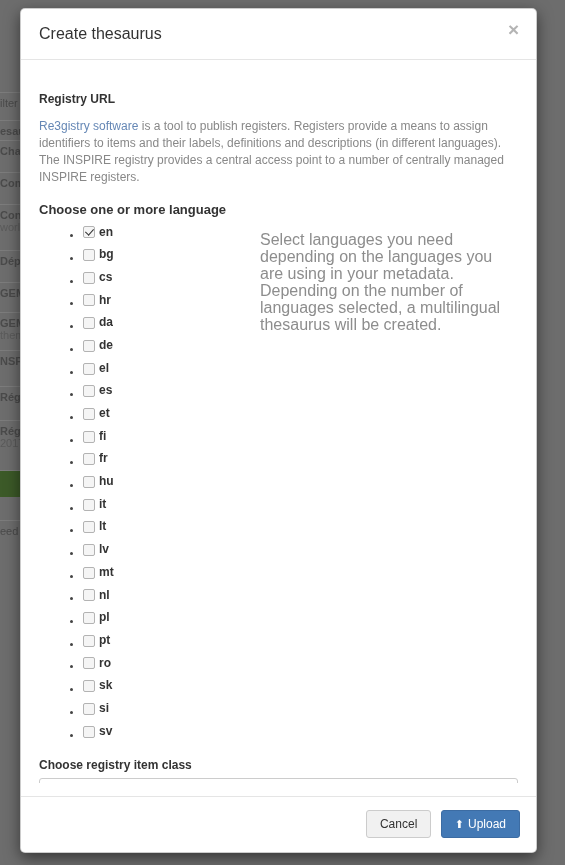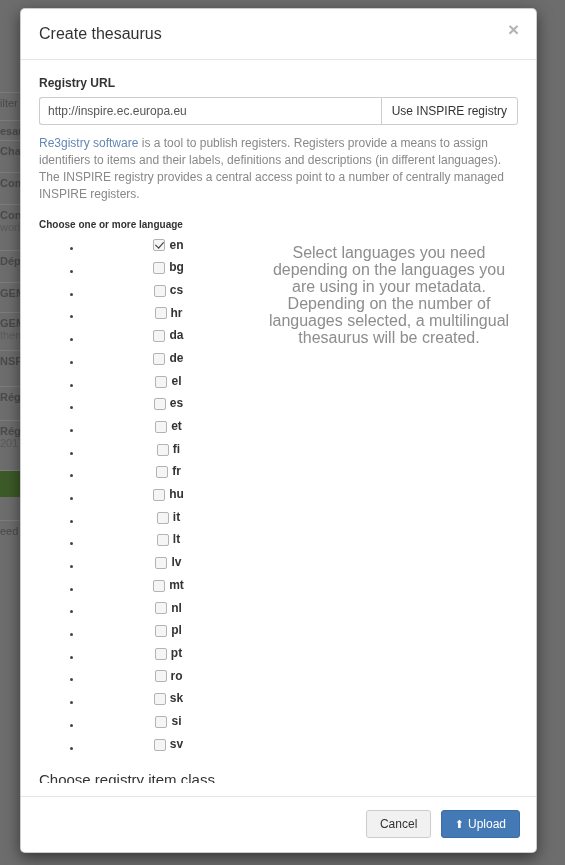--- a/index.html
+++ b/index.html
@@ -122,21 +122,21 @@
   .modal-body {
     flex: 1 1 auto;
     padding: 15px 18px 6px 18px;
     overflow: hidden;
   }
 
   .field-label {
     font-size: 12px;
     font-weight: bold;
     color: #333;
-    margin: 0 0 5px 0;
+    margin: 16px 0 5px 0;
     line-height: 1.4;
   }
 
   .input-group {
     display: flex;
     width: 100%;
     box-sizing: border-box;
   }
   .url-input {
     flex: 1 1 auto;
@@ -172,30 +172,29 @@
     line-height: 17px;
     color: #888;
     margin: 10px 0 0 0;
   }
   a.link {
     color: #6587b5;
     text-decoration: none;
   }
 
   .section-label {
-    font-size: 10px;
+    font-size: 13px;
     font-weight: bold;
     color: #333;
     margin: 16px 0 6px 0;
   }
 
   .lang-wrap {
     display: flex;
     align-items: flex-start;
-    text-align: center;
   }
   ul.lang-list {
     list-style: disc;
     margin: 0;
     padding: 0 0 0 44px;
     flex: 0 0 auto;
     width: 215px;
     box-sizing: border-box;
   }
   ul.lang-list li {
@@ -245,22 +244,22 @@
   .lang-help {
     flex: 1 1 auto;
     font-size: 16px;
     line-height: 17px;
     color: #8d8d8d;
     padding-top: 8px;
     padding-left: 6px;
   }
 
   .sel-label {
-    font-size: 15px;
-    font-weight: normal;
+    font-size: 12px;
+    font-weight: bold;
     color: #333;
     margin: 14px 0 6px 0;
   }
   .select-box {
     position: relative;
     width: 100%;
     height: 28px;
     box-sizing: border-box;
     border: 1px solid #ccc;
     border-radius: 3px;
@@ -332,24 +331,20 @@
 
   <div class="modal-header">
     <h4 class="modal-title">Create thesaurus</h4>
     <button class="modal-close">×</button>
   </div>
 
   <div class="modal-body">
 
     <div class="field-label">Registry URL</div>
 
-    <div class="input-group">
-      <input class="url-input" type="text" value="http://inspire.ec.europa.eu" style="">
-      <button class="btn-addon">Use INSPIRE registry</button>
-    </div>
 
     <p class="help-para"><a class="link" href="#">Re3gistry software</a><span> is a tool to publish registers. Registers provide a means to assign identifiers to items and their labels, definitions and descriptions (in different languages). The INSPIRE registry provides a central access point to a number of centrally managed INSPIRE registers.</span></p>
 
     <div class="section-label">Choose one or more language</div>
 
     <div class="lang-wrap">
       <ul class="lang-list">
         <li><label class="lang-label">
               <span class="cbox checked"></span>
               <span>en</span>

